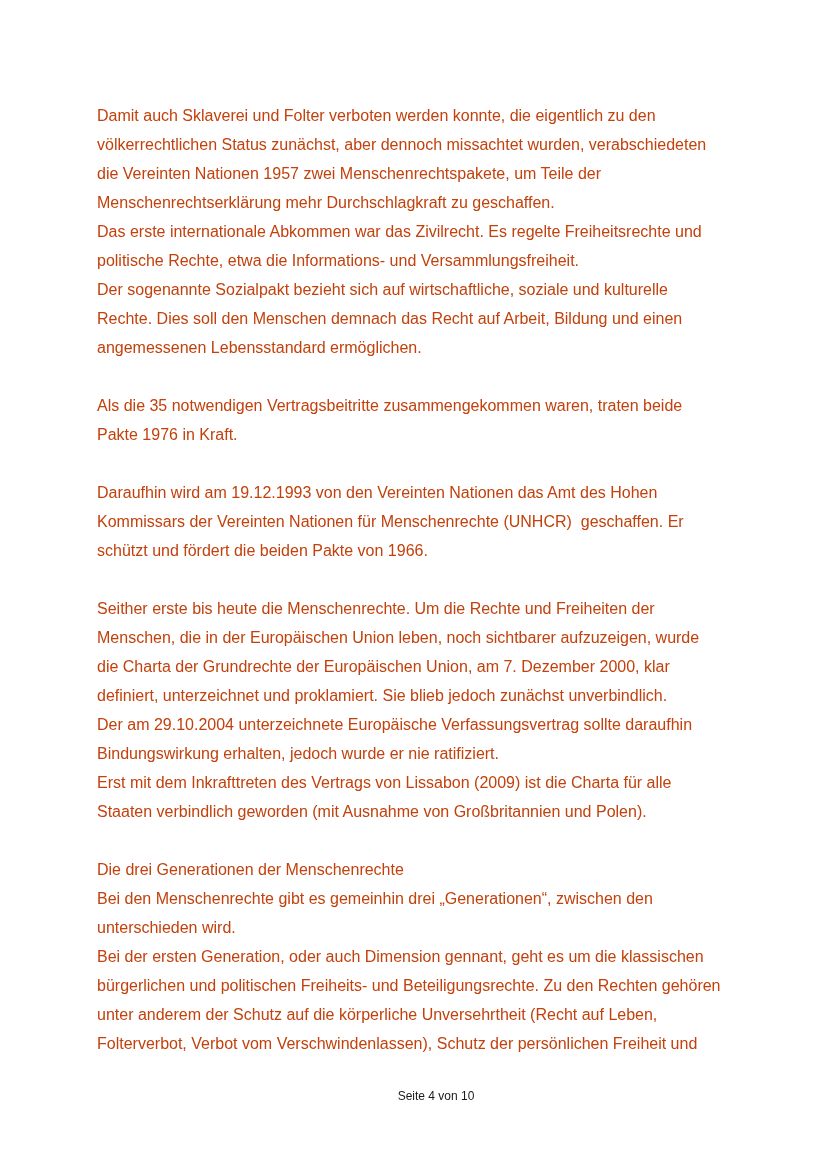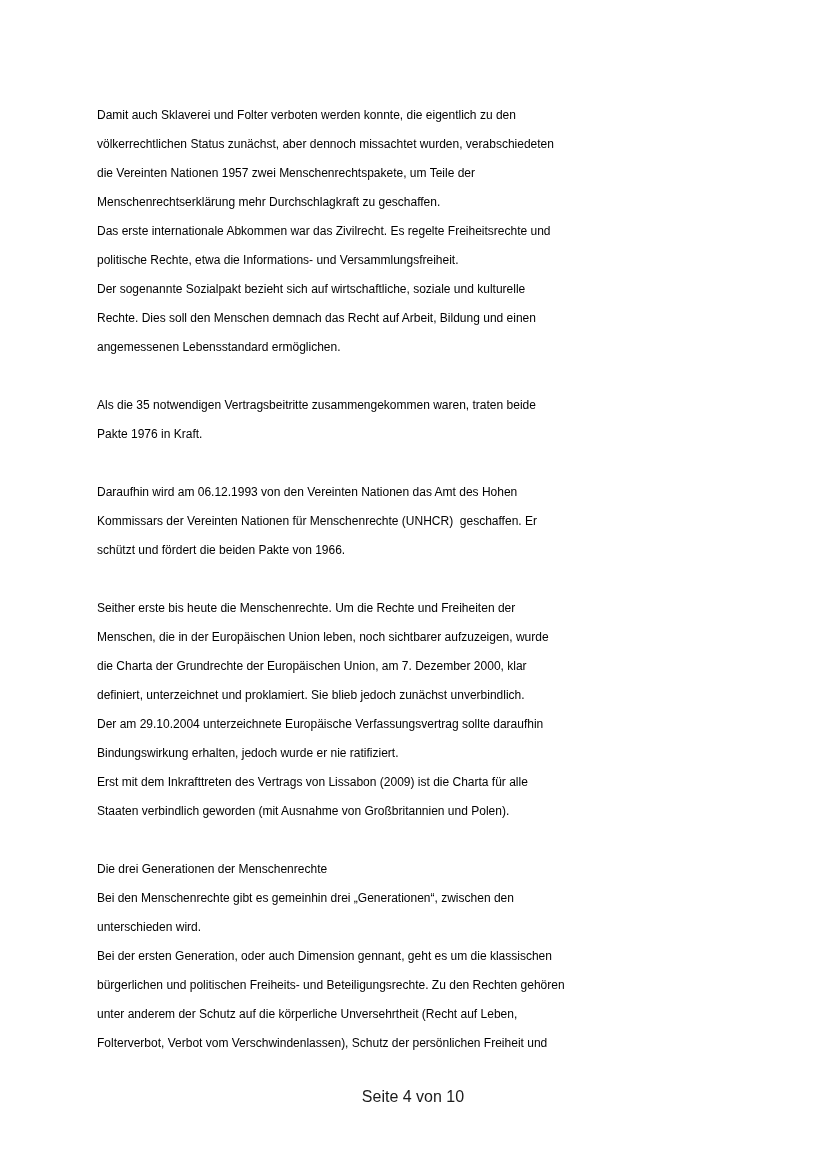--- a/index.html
+++ b/index.html
@@ -15,38 +15,38 @@
     overflow: hidden;
     font-family: "Liberation Sans", "DejaVu Sans", sans-serif;
   }
   .content {
     position: absolute;
     left: 97px;
     top: 101px;
     width: 660px;
   }
   .line {
-    font-size: 12px;
+    font-size: 16px;
     line-height: 29px;
-    color: #000000;
+    color: #c2410c;
     white-space: pre;
   }
   .line.heading {
     font-weight: normal;
   }
   .line.spacer {
     height: 29px;
   }
   .footer {
     position: absolute;
-    left: 89px;
+    left: 112px;
     top: 1082px;
     width: 648px;
     text-align: center;
-    font-size: 16px;
+    font-size: 12px;
     line-height: 29px;
     color: #1a1a1a;
     white-space: pre;
   }
 </style>
 </head>
 <body>
 
 <div class="page">
   <div class="content">
@@ -56,21 +56,21 @@
       <div class="line">Menschenrechtserklärung mehr Durchschlagkraft zu geschaffen.</div>
       <div class="line">Das erste internationale Abkommen war das Zivilrecht. Es regelte Freiheitsrechte und</div>
       <div class="line">politische Rechte, etwa die Informations- und Versammlungsfreiheit.</div>
       <div class="line">Der sogenannte Sozialpakt bezieht sich auf wirtschaftliche, soziale und kulturelle</div>
       <div class="line">Rechte. Dies soll den Menschen demnach das Recht auf Arbeit, Bildung und einen</div>
       <div class="line">angemessenen Lebensstandard ermöglichen.</div>
       <div class="line spacer"></div>
       <div class="line">Als die 35 notwendigen Vertragsbeitritte zusammengekommen waren, traten beide</div>
       <div class="line">Pakte 1976 in Kraft.</div>
       <div class="line spacer"></div>
-      <div class="line">Daraufhin wird am 06.12.1993 von den Vereinten Nationen das Amt des Hohen</div>
+      <div class="line">Daraufhin wird am 19.12.1993 von den Vereinten Nationen das Amt des Hohen</div>
       <div class="line">Kommissars der Vereinten Nationen für Menschenrechte (UNHCR)  geschaffen. Er</div>
       <div class="line">schützt und fördert die beiden Pakte von 1966.</div>
       <div class="line spacer"></div>
       <div class="line">Seither erste bis heute die Menschenrechte. Um die Rechte und Freiheiten der</div>
       <div class="line">Menschen, die in der Europäischen Union leben, noch sichtbarer aufzuzeigen, wurde</div>
       <div class="line">die Charta der Grundrechte der Europäischen Union, am 7. Dezember 2000, klar</div>
       <div class="line">definiert, unterzeichnet und proklamiert. Sie blieb jedoch zunächst unverbindlich.</div>
       <div class="line">Der am 29.10.2004 unterzeichnete Europäische Verfassungsvertrag sollte daraufhin</div>
       <div class="line">Bindungswirkung erhalten, jedoch wurde er nie ratifiziert.</div>
       <div class="line">Erst mit dem Inkrafttreten des Vertrags von Lissabon (2009) ist die Charta für alle</div>

